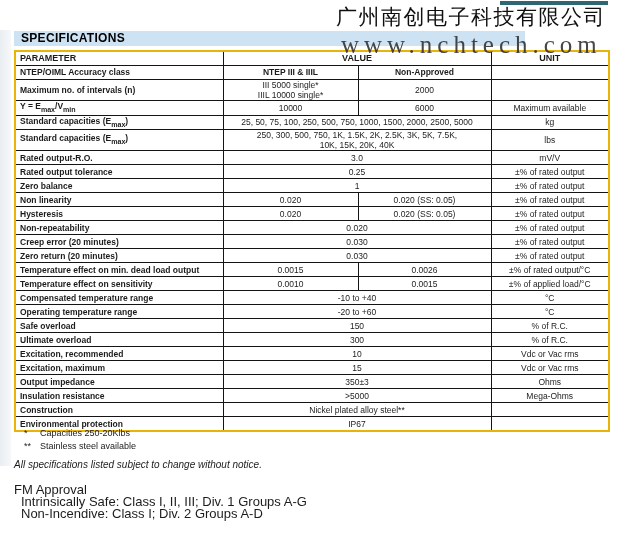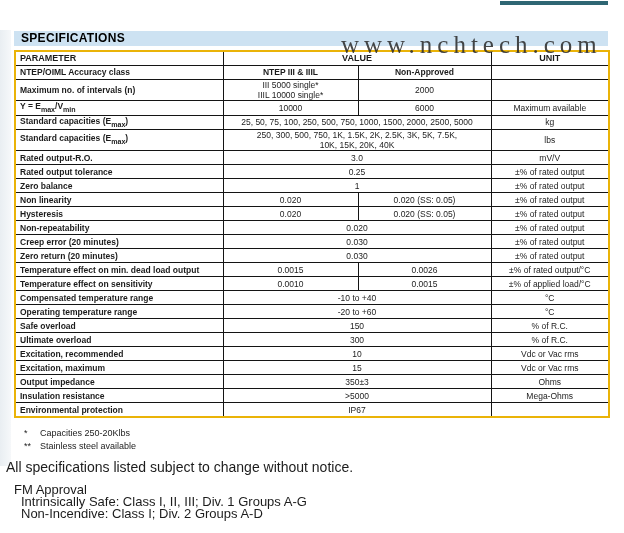--- a/index.html
+++ b/index.html
@@ -19,21 +19,21 @@
     font-family:"Liberation Serif","DejaVu Serif",serif;
     font-size:21px;letter-spacing:1.5px;color:#0f0f0f;white-space:nowrap;z-index:8;
   }
   .watermark{
     position:absolute;left:341px;top:31px;
     font-family:"Liberation Serif","DejaVu Serif",serif;
     font-size:25px;letter-spacing:5px;color:rgba(45,45,45,0.88);
     white-space:nowrap;z-index:9;
   }
   .section-title{
-    position:absolute;left:14px;top:31px;width:594px;height:15px;
+    position:absolute;left:14px;top:31px;width:511px;height:15px;
     background:#cde2f2;box-sizing:border-box;padding-left:7px;
     font-size:12px;font-weight:bold;line-height:15px;letter-spacing:0.3px;color:#000;
   }
   table.spec{
     position:absolute;left:14px;top:50px;width:594px;
     border-collapse:collapse;table-layout:fixed;
     font-size:8.5px;color:#1c1c1c;
     border:2px solid #eab308;
   }
   table.spec td,table.spec th{
@@ -43,33 +43,34 @@
   th.h-param{text-align:left;font-size:9px;}
   th.h-value{text-align:center;font-size:9px;padding-left:145px;}
   th.h-unit{text-align:center;font-size:9px;}
   td.param{font-weight:bold;text-align:left;white-space:nowrap;}
   td.val{text-align:center;margin-left:8px;}
   td.val.bold{font-weight:bold;}
   td.unit{text-align:center;}
   .footnotes{position:absolute;left:24px;top:427px;font-size:9px;line-height:13px;}
   .footnote-row{display:flex;}
   .footnote-marker{width:16px;}
-  .disclaimer{position:absolute;left:6px;top:459px;font-size:14px;}
+  .disclaimer{position:absolute;left:14px;top:459px;font-size:10px;font-style:italic;}
   .fm{position:absolute;left:14px;top:484px;font-size:13px;line-height:12px;}
   .fm-lines{padding-left:7px;}
 </style>
 </head>
 <body>
 
 <div class="page">
 
   <div class="page-edge"></div>
 
   <div class="accent-bar"></div>
 
+  <div class="company-cn">广州南创电子科技有限公司</div>
 
   <div class="watermark">www.nchtech.com</div>
 
   <div class="section-title">SPECIFICATIONS</div>
 
   <table class="spec">
     <colgroup>
       <col style="width:208px">
         <col style="width:135px">
       <col style="width:133px">
@@ -199,20 +200,25 @@
           <td class="param">Output impedance</td>
           <td class="val" colspan="2">350±3</td>
           <td class="unit">Ohms</td>
         </tr>
         <tr>
           <td class="param">Insulation resistance</td>
           <td class="val" colspan="2">&gt;5000</td>
           <td class="unit">Mega-Ohms</td>
         </tr>
         <tr>
+          <td class="param">Construction</td>
+          <td class="val" colspan="2">Nickel plated alloy steel**</td>
+          <td class="unit"></td>
+        </tr>
+        <tr>
           <td class="param">Environmental protection</td>
           <td class="val" colspan="2">IP67</td>
           <td class="unit"></td>
         </tr>
       </tbody>
   </table>
 
   <div class="footnotes">
       <div class="footnote-row">
         <span class="footnote-marker">*</span>

